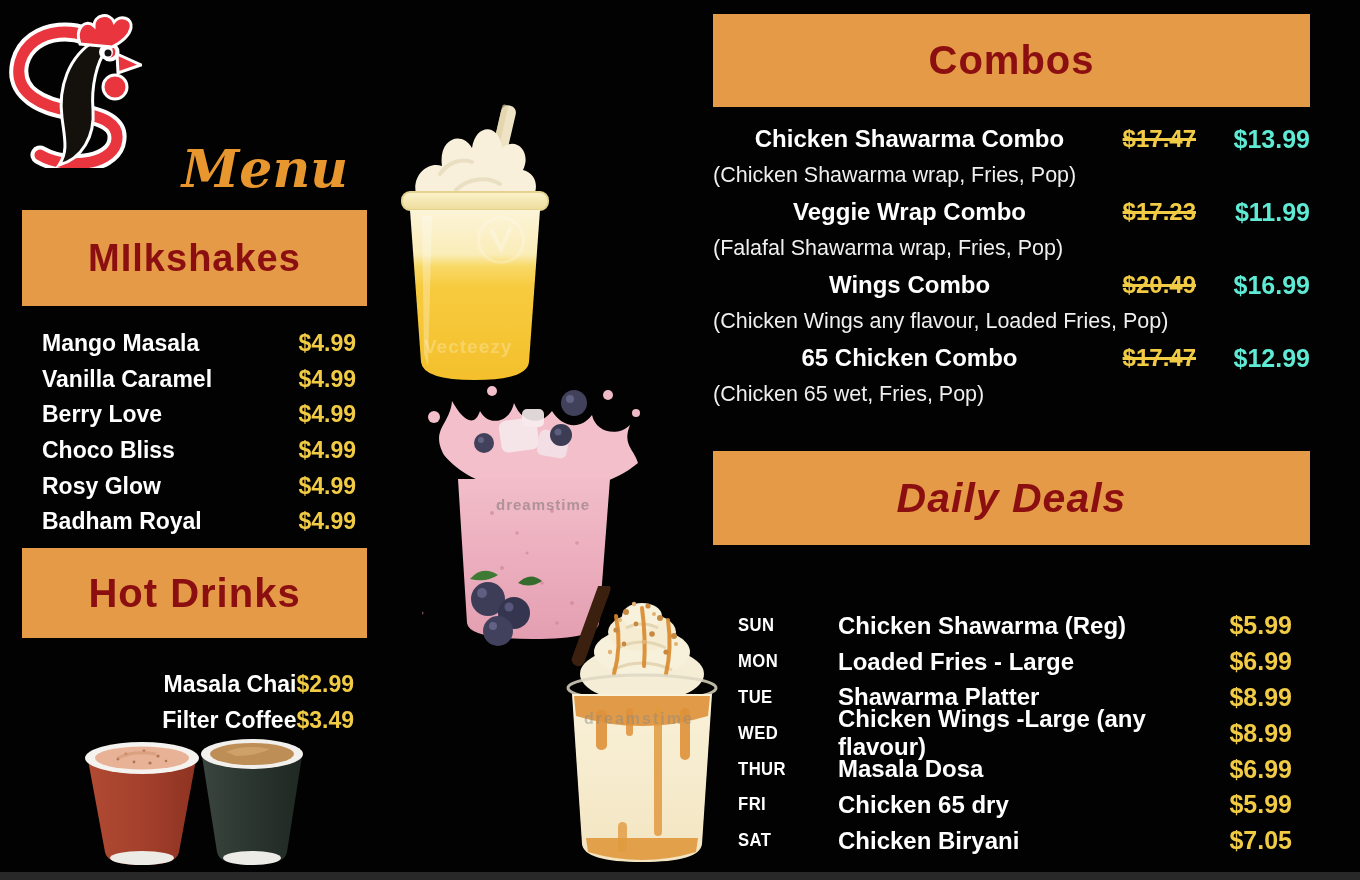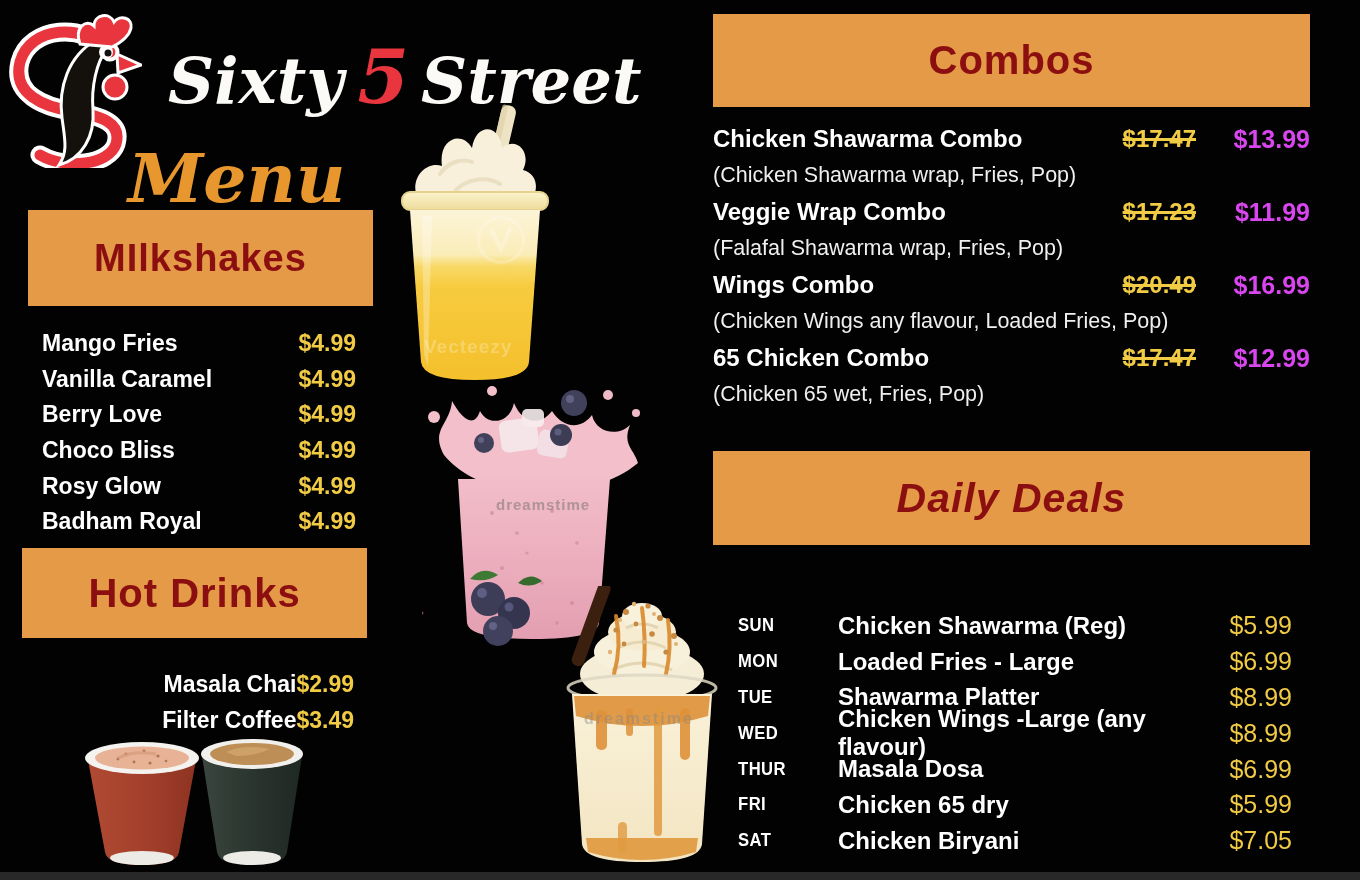--- a/index.html
+++ b/index.html
@@ -11,59 +11,59 @@
   .logo-wrap{position:absolute;left:4px;top:10px;width:138px;height:158px;}
   .brand-title{
     position:absolute;left:168px;top:20px;width:460px;height:120px;
     font-family:"DejaVu Serif",serif;font-style:italic;font-weight:bold;
     font-size:64px;color:#FBFAF7;display:flex;align-items:center;white-space:nowrap;
   }
   .brand-title .num{color:#E8353E;font-size:74px;margin:0 12px 6px 14px;}
   .menu-script{
     position:absolute;left:128px;top:138px;width:220px;
     font-family:"DejaVu Serif",serif;font-style:italic;font-weight:bold;
-    font-size:68px;color:#E8962E;
+    font-size:52px;color:#E8962E;text-align:right;
   }
   
   .sec-box{
     position:absolute;background:#E49A46;color:#8B0E10;font-weight:bold;
     display:flex;align-items:center;justify-content:center;letter-spacing:1px;
   }
-  #ms-box{left:28px;top:210px;width:345px;height:96px;font-size:38px;}
+  #ms-box{left:22px;top:210px;width:345px;height:96px;font-size:38px;}
   #hd-box{left:22px;top:548px;width:345px;height:90px;font-size:40px;}
   #cb-box{left:713px;top:14px;width:597px;height:93px;font-size:40px;}
   #dd-box{left:713px;top:451px;width:597px;height:94px;font-size:41px;font-style:italic;}
   
   .plist{position:absolute;display:flex;flex-direction:column;}
   #ms-list{left:42px;top:326px;width:314px;}
   #ms-list .prow{height:35.6px;}
   #hd-list{left:42px;top:666px;width:312px;align-items:flex-end;}
   #hd-list .prow{height:36px;}
   .prow{display:flex;align-items:center;justify-content:space-between;}
   .iname{color:#FFFFFF;font-weight:bold;font-size:23px;}
   .iprice{color:#F2CB45;font-weight:bold;font-size:23px;}
   
   #cb-list{left:713px;top:121px;width:597px;}
   .combo-name-row{display:flex;align-items:center;height:36.5px;}
-  .combo-name{flex:1;color:#FFFFFF;font-weight:bold;font-size:24px;}
+  .combo-name{flex:1;color:#FFFFFF;font-weight:bold;font-size:24px;text-align:center;}
   .old-price{
     color:#F2CB45;font-weight:bold;font-size:24px;width:90px;text-align:right;
     text-decoration:line-through;text-decoration-thickness:3px;margin-right:32px;
   }
-  .new-price{color:#d946ef;font-weight:bold;font-size:25px;width:82px;text-align:right;}
+  .new-price{color:#5eead4;font-weight:bold;font-size:25px;width:82px;text-align:right;}
   .combo-desc{display:flex;align-items:center;height:36.5px;color:#EFEFEF;font-size:21.5px;}
   
   #dd-list{left:738px;top:608px;width:554px;}
   #dd-list .drow{display:flex;align-items:center;height:35.8px;}
   .day{
     width:100px;color:#FFFFFF;font-weight:bold;font-size:17.5px;letter-spacing:.5px;
     transform:scaleX(.95);transform-origin:left center;
   }
   .dname{flex:1;color:#FFFFFF;font-weight:bold;font-size:24px;}
-  .dprice{color:#F2CB45;font-weight:normal;font-size:25px;}
+  .dprice{color:#F2CB45;font-weight:bold;font-size:25px;}
   
   .img{position:absolute;}
   #mango-shake{left:396px;top:104px;width:158px;height:284px;}
   #berry-shake{left:422px;top:383px;width:222px;height:280px;}
   #caramel-shake{left:556px;top:586px;width:172px;height:286px;}
   #chai-cup{left:82px;top:740px;width:120px;height:128px;}
   #coffee-cup{left:198px;top:736px;width:108px;height:132px;}
   
   .wm{position:absolute;font-weight:bold;pointer-events:none;}
   #wm-mango{left:424px;top:336px;font-size:19px;color:rgba(255,255,255,0.25);letter-spacing:1px;}
@@ -85,45 +85,40 @@
       <path d="M106,42 C80,12 26,16 16,52 C8,84 40,97 68,101 C98,106 118,113 112,134 C105,155 62,160 36,145" fill="none" stroke="#E8353E" stroke-width="11" stroke-linecap="round"></path>
       <path d="M92,30 C64,46 54,78 58,108 C61,130 64,142 55,155 C78,149 91,126 89,100 C87,76 93,52 102,40 Z" fill="#14110D" stroke="#FFFFFF" stroke-width="3"></path>
       <path d="M76,34 C70,18 82,8 90,16 C90,4 106,2 110,12 C116,4 129,8 127,18 C125,27 116,33 108,37 Z" fill="#E8353E" stroke="#FFFFFF" stroke-width="3"></path>
       <path d="M113,44 L137,55 L114,63 Z" fill="#E8353E" stroke="#FFFFFF" stroke-width="3"></path>
       <circle cx="111" cy="77" r="12" fill="#E8353E" stroke="#FFFFFF" stroke-width="3"></circle>
       <circle cx="102" cy="42" r="7" fill="#FFFFFF"></circle>
       <circle cx="104" cy="43" r="3.5" fill="#111111"></circle>
     </svg>
   </div>
 
-  <div class="brand-title">
-    <span>Sixty</span>
-    <span class="num">5</span>
-    <span>Street</span>
-  </div>
 
   <div class="menu-script">Menu</div>
 
   <div class="sec-box" id="ms-box">
     <span>MIlkshakes</span>
   </div>
   <div class="sec-box" id="hd-box">
     <span>Hot Drinks</span>
   </div>
   <div class="sec-box" id="cb-box">
     <span>Combos</span>
   </div>
   <div class="sec-box" id="dd-box">
     <span>Daily Deals</span>
   </div>
 
   <div class="plist" id="ms-list">
 
       <div class="prow">
-        <span class="iname">Mango Fries</span>
+        <span class="iname">Mango Masala</span>
         <span class="iprice">$4.99</span>
       </div>
 
       <div class="prow">
         <span class="iname">Vanilla Caramel</span>
         <span class="iprice">$4.99</span>
       </div>
 
       <div class="prow">
         <span class="iname">Berry Love</span>

